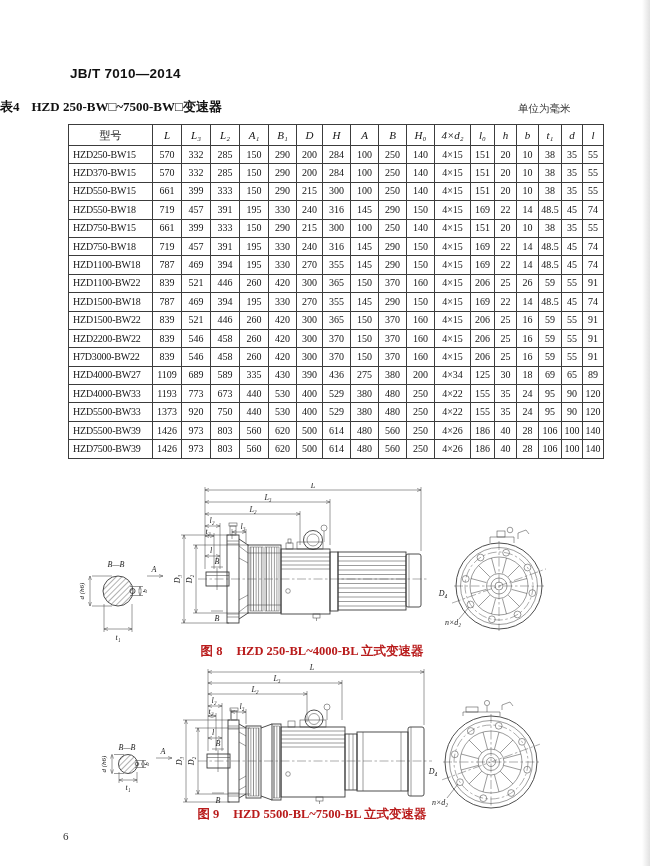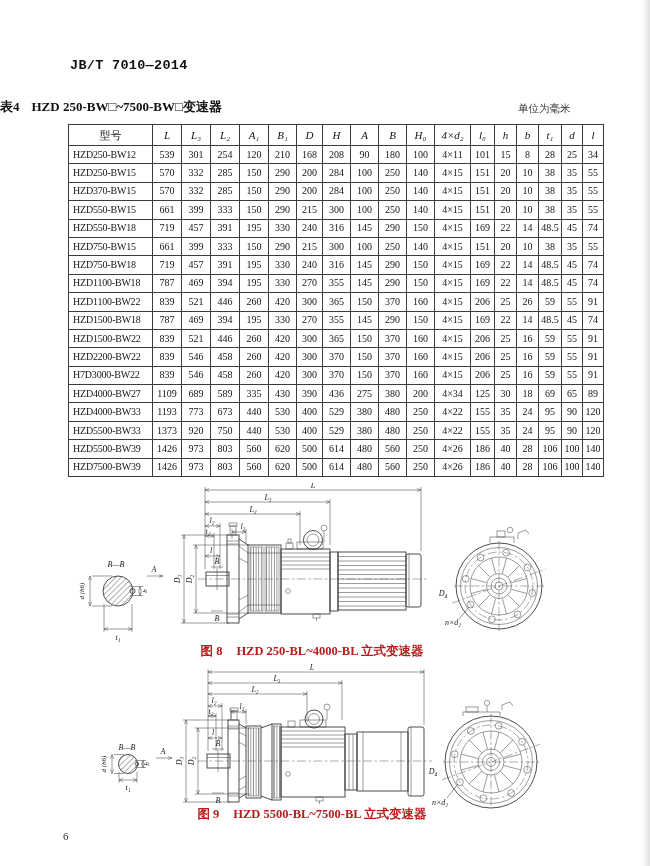--- a/index.html
+++ b/index.html
@@ -3,22 +3,22 @@
 <meta charset="utf-8">
 <style>
   html,body{margin:0;padding:0;}
   body{
     width:650px;height:866px;position:relative;overflow:hidden;
     background:#ffffff;color:#1e1e1e;
     font-family:"Liberation Serif","DejaVu Serif",serif;
   }
   .scan-edge{position:absolute;right:0;top:0;width:8px;height:100%;
     background:linear-gradient(to right,rgba(120,120,120,0),rgba(120,120,120,0.22));}
-  .std-header{position:absolute;left:70px;top:58px;
-    font-family:Liberation Mono, monospace;
+  .std-header{position:absolute;left:70px;top:66px;
+    font-family:Liberation Sans, sans-serif;
     font-weight:bold;font-size:13.5px;letter-spacing:.3px;color:#111;}
   .table-title{position:absolute;left:0;top:98px;width:628px;text-align:left;
     font-weight:bold;font-size:13px;color:#111;}
   .table-title .tt{margin-left:12px;}
   .unit-note{position:absolute;left:518px;top:102px;font-size:10.5px;color:#333;}
   table.spec{position:absolute;left:68px;top:124px;width:517px;
     border-collapse:collapse;table-layout:fixed;
     font-size:10px;color:#141414;border:1.5px solid #333;}
   .spec th,.spec td{border:0.8px solid #3c3c3c;text-align:center;padding:0;
     height:17.4px;line-height:1;overflow:hidden;white-space:nowrap;}
@@ -88,40 +88,20 @@
         <th class="dim">4×d₂</th>
         <th class="dim">l₀</th>
         <th class="dim">h</th>
         <th class="dim">b</th>
         <th class="dim">t₁</th>
         <th class="dim">d</th>
         <th class="dim">l</th>
       </tr>
     </thead>
   <tbody>
-      <tr>
-        <td class="model">HZD250-BW12</td>
-        <td>539</td>
-        <td>301</td>
-        <td>254</td>
-        <td>120</td>
-        <td>210</td>
-        <td>168</td>
-        <td>208</td>
-        <td>90</td>
-        <td>180</td>
-        <td>100</td>
-        <td>4×11</td>
-        <td>101</td>
-        <td>15</td>
-        <td>8</td>
-        <td>28</td>
-        <td>25</td>
-        <td>34</td>
-      </tr>
       <tr>
         <td class="model">HZD250-BW15</td>
         <td>570</td>
         <td>332</td>
         <td>285</td>
         <td>150</td>
         <td>290</td>
         <td>200</td>
         <td>284</td>
         <td>100</td>

